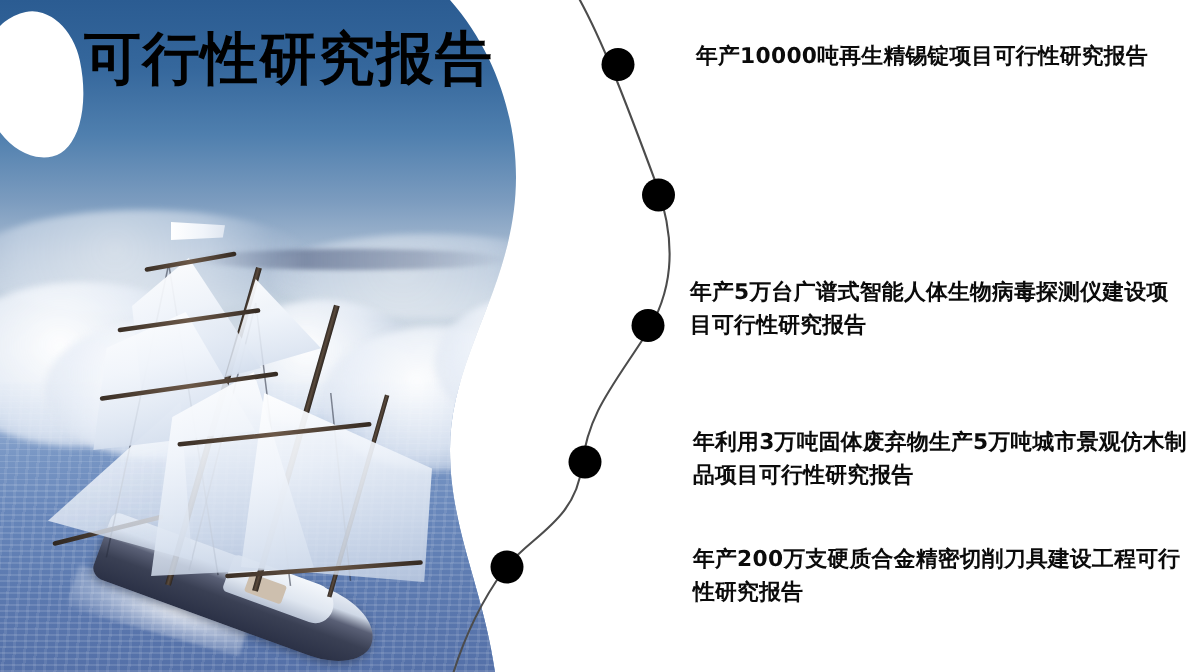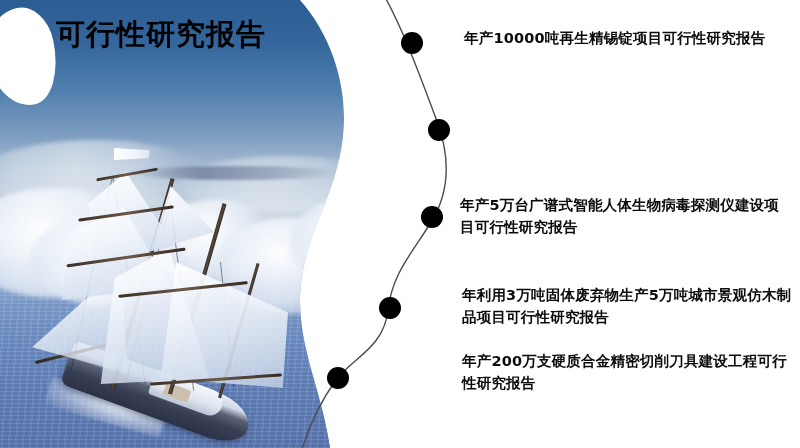--- a/index.html
+++ b/index.html
@@ -224,21 +224,21 @@
     width: 68px; height: 98px;
     background: #ffffff;
     border-radius: 58% 42% 46% 54% / 48% 40% 60% 52%;
     transform: rotate(-12deg);
   }
 
   
   .title {
     position: absolute;
     left: 56px; top: 18px;
-    font-size: 29px;
+    font-size: 38px;
     font-weight: 700;
     color: #000000;
     letter-spacing: 1px;
     line-height: 1.15;
     white-space: nowrap;
   }
 
   
   .curve-svg {
     position: absolute;
@@ -329,17 +329,17 @@
              C 320,402 308,428 300,456" fill="none" stroke="#4c4c4c" stroke-width="1.4"></path>
   </svg>
 
   <div class="bullet" style="left:412px; top:43px;"></div>
   <div class="bullet" style="left:439px; top:130px;"></div>
   <div class="bullet" style="left:432px; top:217px;"></div>
   <div class="bullet" style="left:390px; top:308px;"></div>
   <div class="bullet" style="left:338px; top:378px;"></div>
 
   <div class="item-text" style="left:464px; top:27px; width:340px;">年产10000吨再生精锡锭项目可行性研究报告</div>
-  <div class="item-text" style="left:460px; top:194px; width:330px;">年产5万台广谱式智能人体生物病毒探测仪建设项目可行性研究报告</div>
+  <div class="item-text" style="left:460px; top:184px; width:330px;">年产5万台广谱式智能人体生物病毒探测仪建设项目可行性研究报告</div>
   <div class="item-text" style="left:462px; top:284px; width:330px;">年利用3万吨固体废弃物生产5万吨城市景观仿木制品项目可行性研究报告</div>
-  <div class="item-text" style="left:462px; top:350px; width:332px;">年产200万支硬质合金精密切削刀具建设工程可行性研究报告</div>
+  <div class="item-text" style="left:462px; top:362px; width:332px;">年产200万支硬质合金精密切削刀具建设工程可行性研究报告</div>
 
 </div>
 
 </body></html>

